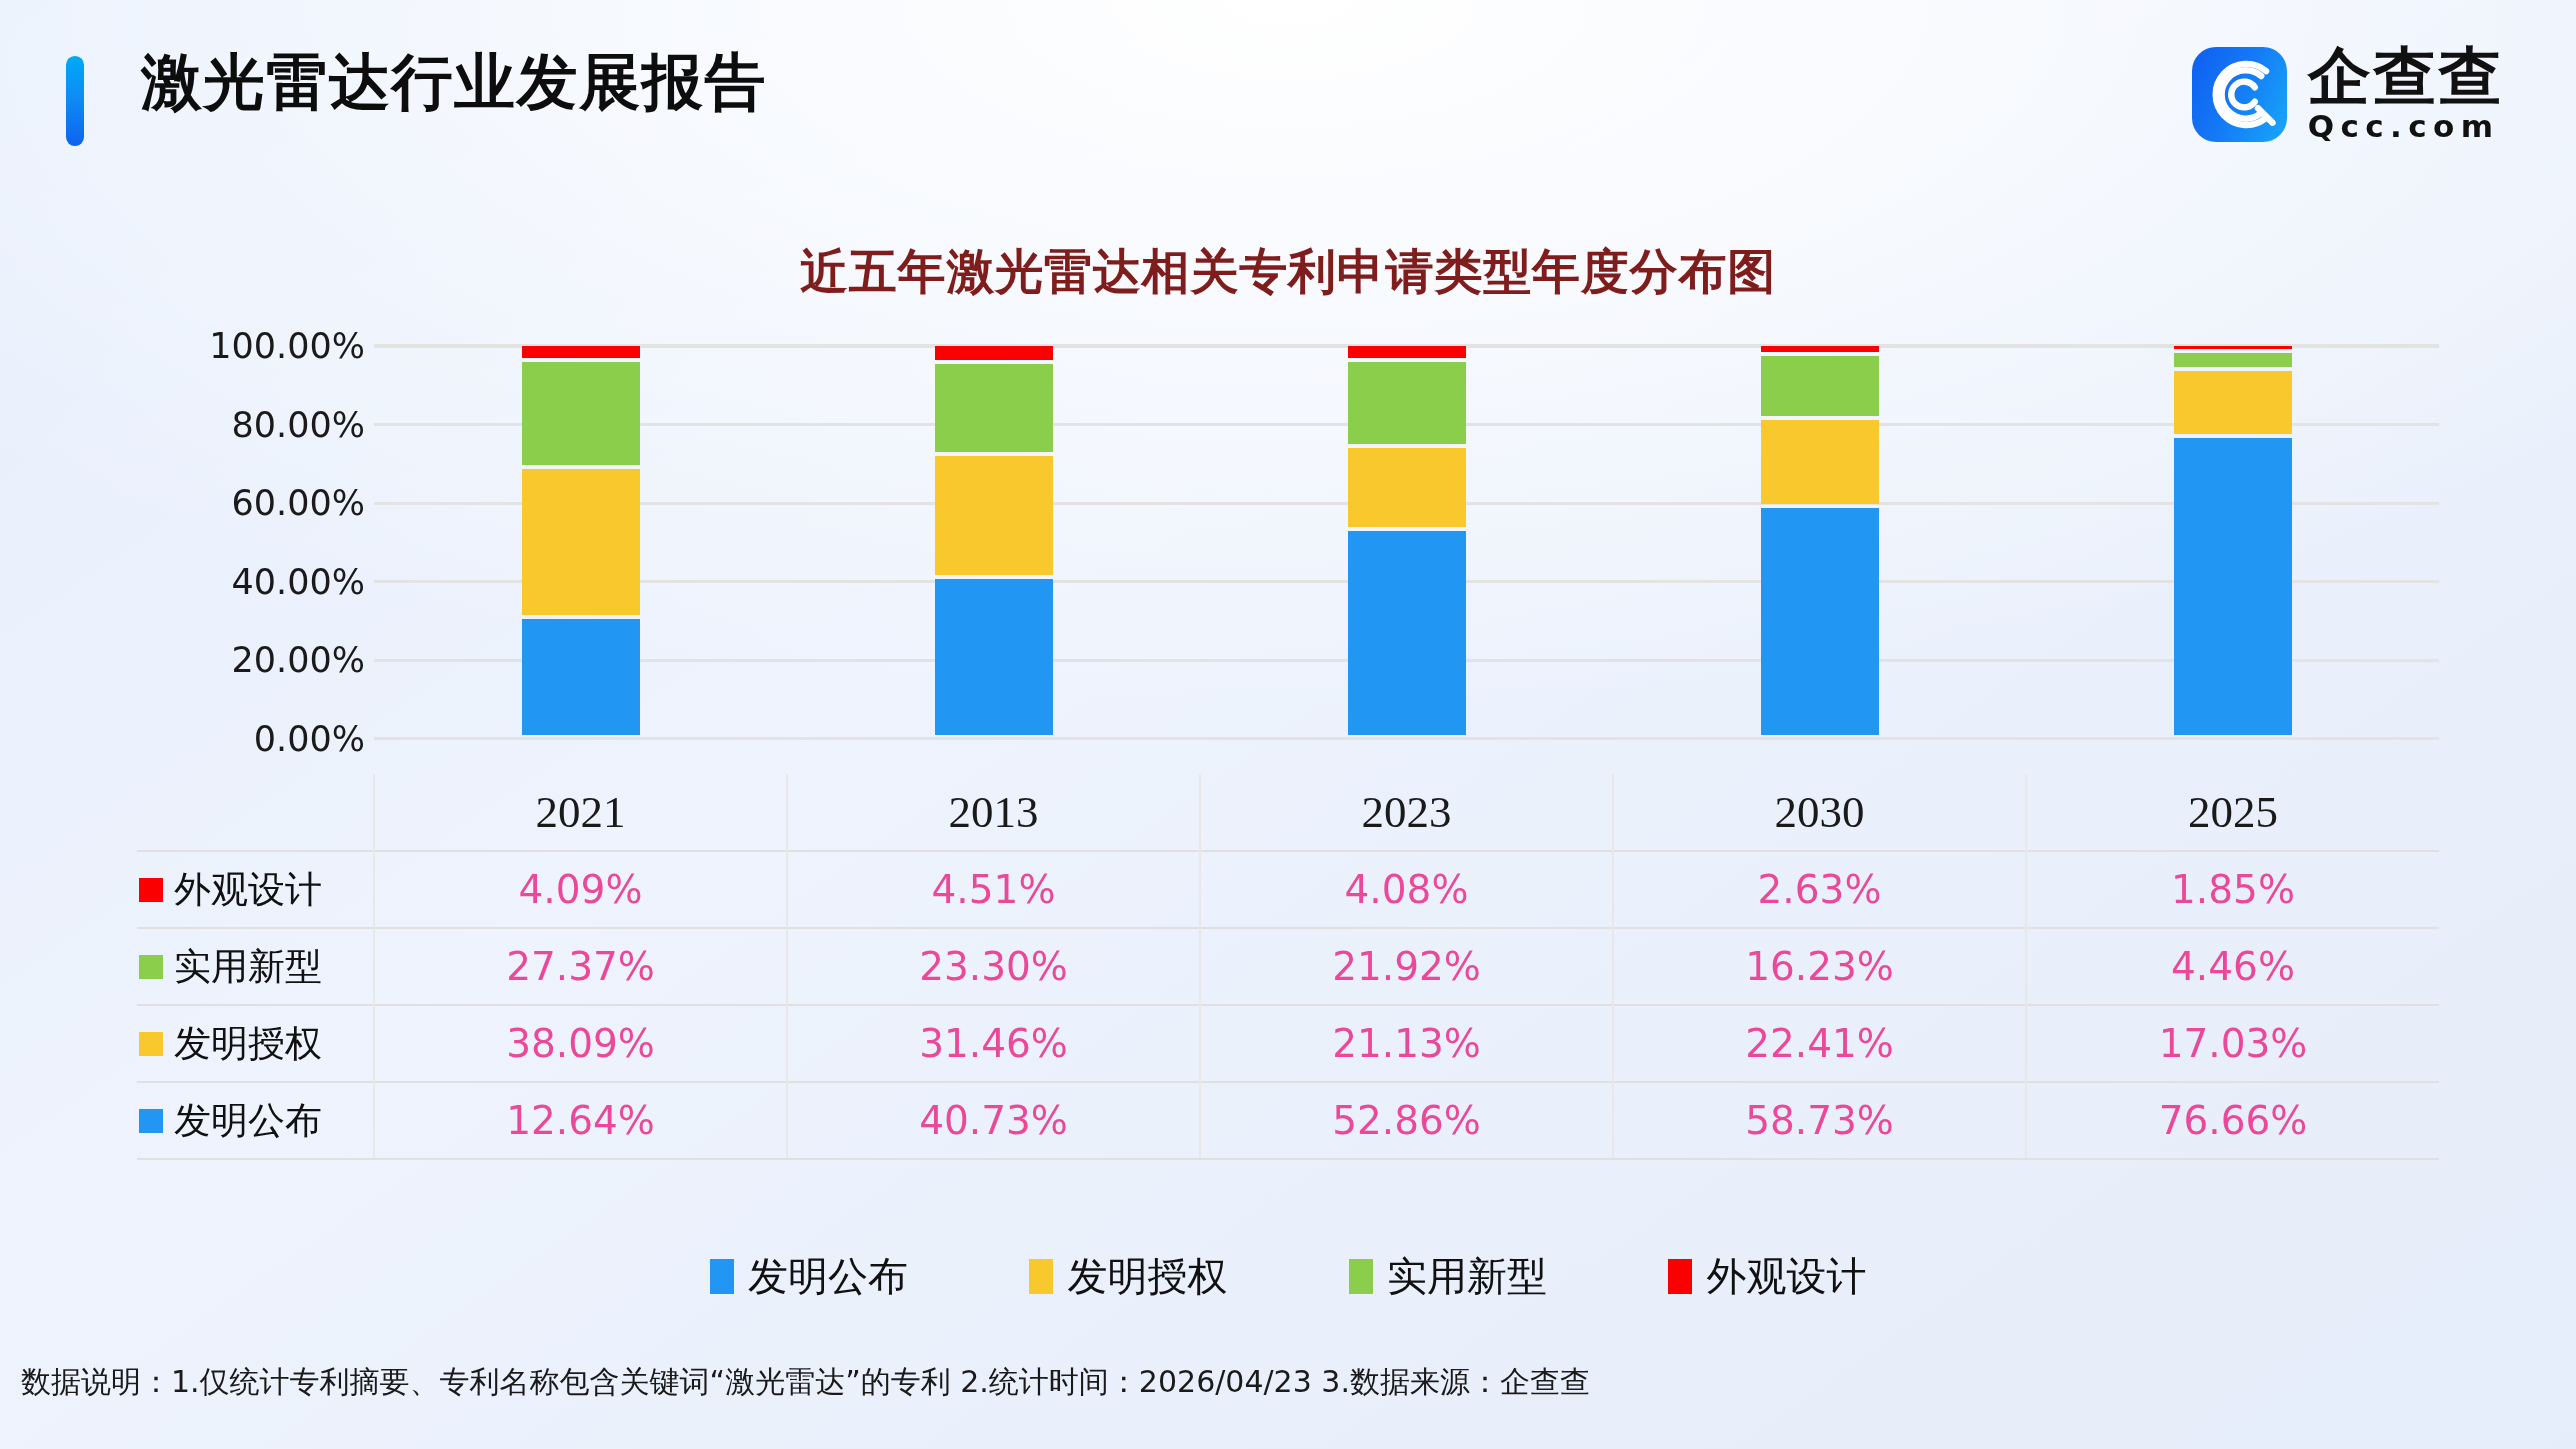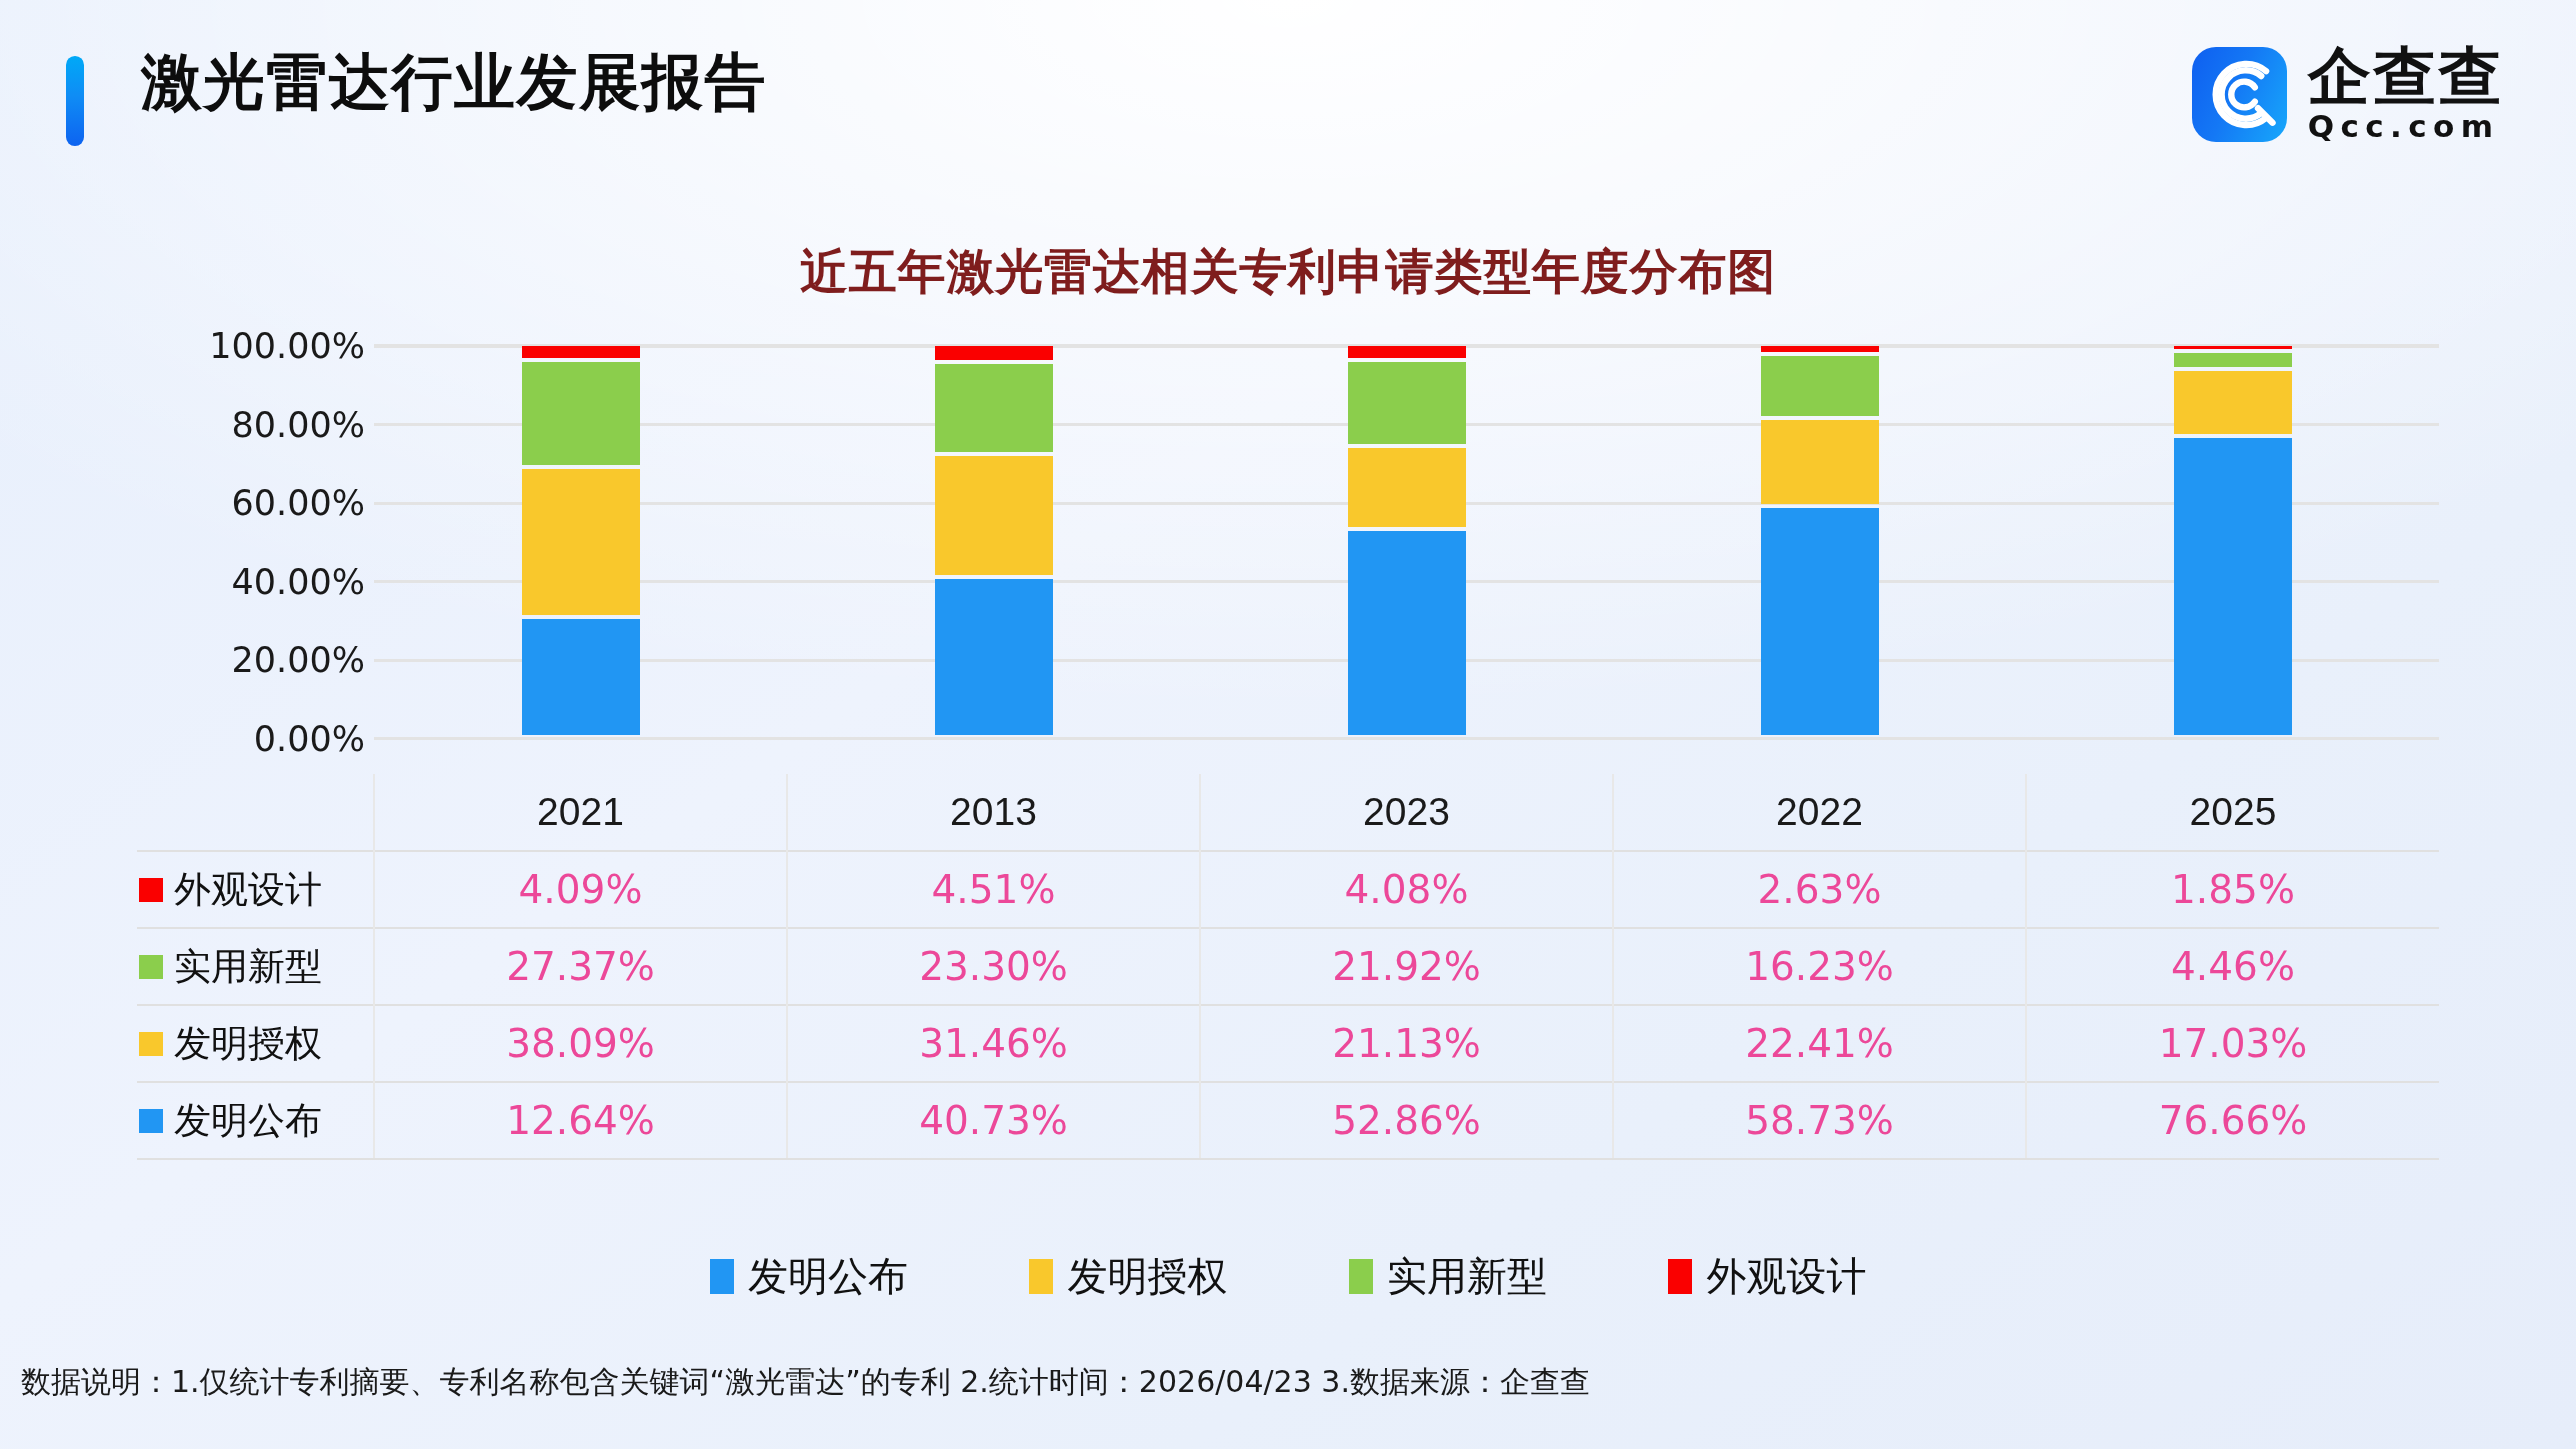--- a/index.html
+++ b/index.html
@@ -83,22 +83,22 @@
     border-top:2.4px solid #e0e0e0;
     border-right:2.4px solid #e8e8e8;
     height:77px; padding:0;
     font-weight:normal;
   }
   #data-table tr:last-child td { border-bottom:2.4px solid #e0e0e0; }
   #data-table td:last-child, #data-table th:last-child { border-right:none; }
   #data-table thead th { border-top:none; }
   #data-table thead th.label-head { border-right:2.4px solid #e8e8e8; }
   .year-cell {
-    text-align:center; font-size:39px; color:#1a1a1a;
-    font-family:Liberation Sans, sans-serif;
+    text-align:center; font-size:45px; color:#1a1a1a;
+    font-family:Liberation Serif, serif;
   }
   .rowlabel {
     display:flex; align-items:center; gap:11.3px;
     padding-left:1.6px; font-size:37px; color:#111;
     font-family:"DejaVu Sans","Liberation Sans",sans-serif;
     white-space:nowrap;
   }
   .swatch { width:24px; height:24px; flex:0 0 auto; }
   .val-cell {
     text-align:center; font-size:39px; color:#ec4899;
@@ -224,21 +224,21 @@
       <col>
       <col>
       <col>
     </colgroup>
   <thead>
     <tr>
       <th class="label-head"></th>
     <th class="year-cell">2021</th>
         <th class="year-cell">2013</th>
         <th class="year-cell">2023</th>
-        <th class="year-cell">2022</th>
+        <th class="year-cell">2030</th>
         <th class="year-cell">2025</th>
       </tr>
   </thead>
   <tbody id="table-body">
       <tr>
         <td>
           <div class="rowlabel">
             <span class="swatch" style="background: rgb(250, 0, 0);"></span>
             <span>外观设计</span>
           </div>

